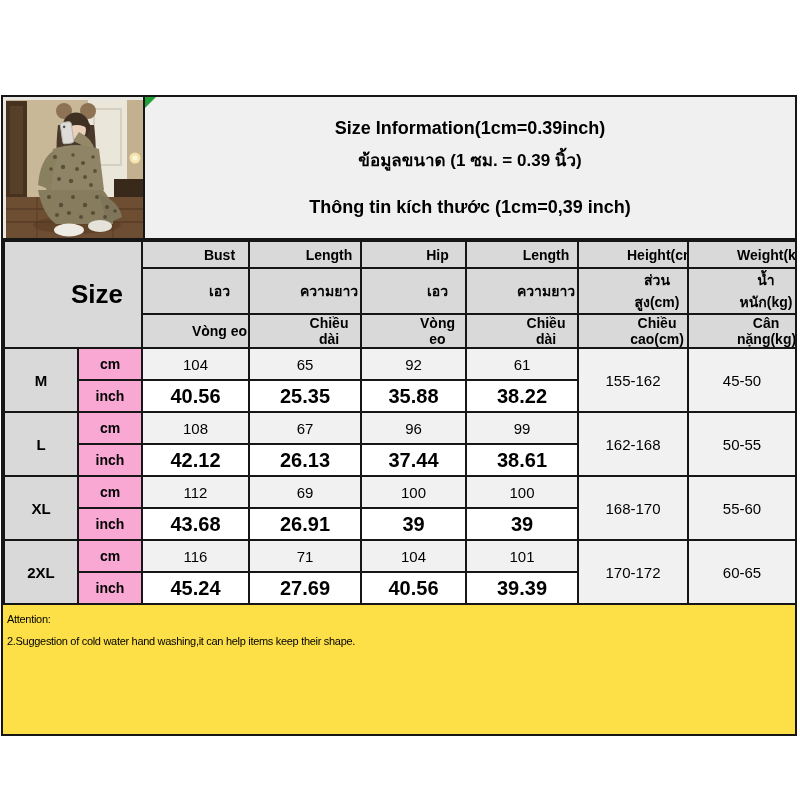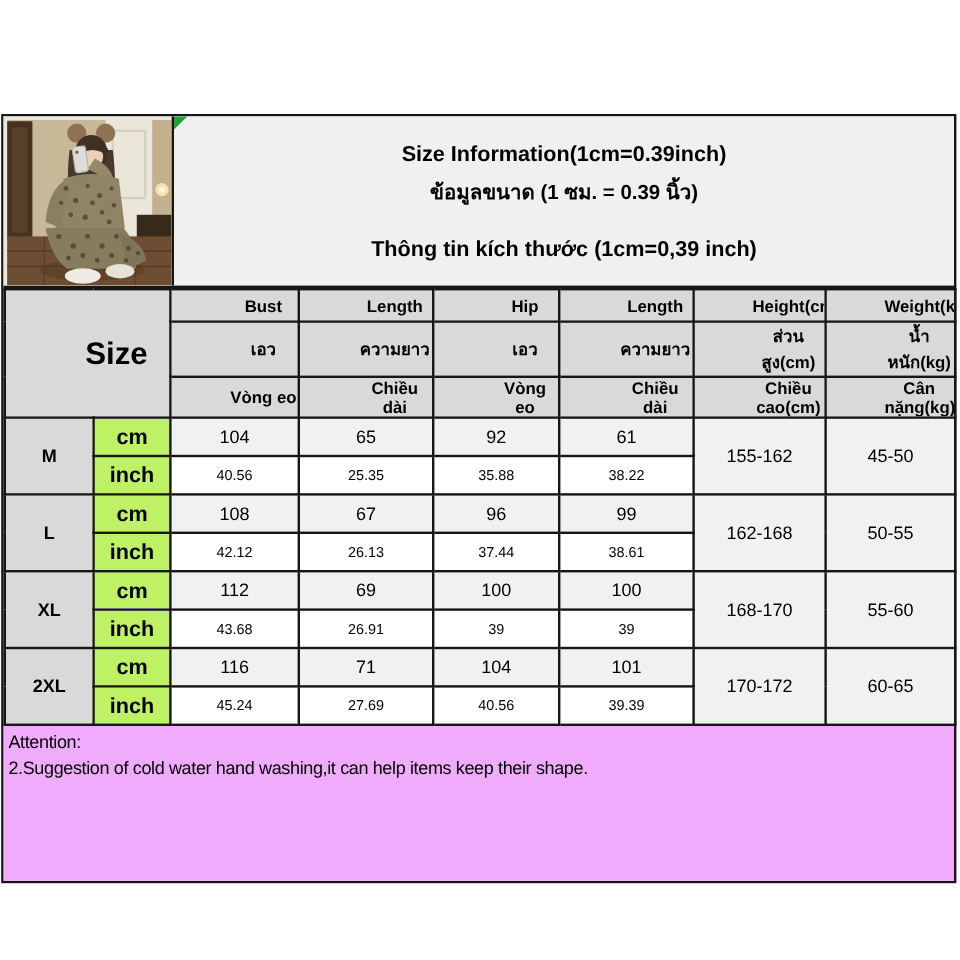--- a/index.html
+++ b/index.html
@@ -22,27 +22,27 @@
   .t-en{font-size:18px;}
   .t-th{font-size:17px;}
   .t-vi{font-size:18px;margin-top:17px;}
   
   table{border-collapse:collapse;width:100%;table-layout:fixed;}
   th,td{border:2px solid #161616;text-align:center;vertical-align:middle;padding:0;overflow:hidden;}
   thead th{background:#d9d9d9;font-size:14px;font-weight:bold;height:25px;padding-left:48px;}
   th.corner{font-size:26px;font-weight:bold;background:#d9d9d9;}
   tbody tr{height:32px;}
   th.szc{background:#d9d9d9;font-size:15px;font-weight:bold;}
-  th.unit{background:#bef264;font-size:18px;font-weight:bold;}
+  th.unit{background:#f9a8d4;font-size:14px;font-weight:bold;}
   td.cmv{background:#f1f1f1;font-size:15px;font-weight:normal;}
-  td.inv{background:#ffffff;font-size:12px;font-weight:normal;}
+  td.inv{background:#ffffff;font-size:20px;font-weight:bold;}
   td.range{background:#f1f1f1;font-size:15px;font-weight:normal;}
   
-  .attention{background:#f0abfc;height:126px;padding:3px 19px 0 4px;
-    font-size:15px;line-height:22px;letter-spacing:-0.3px;}
+  .attention{background:#fde047;height:126px;padding:3px 19px 0 4px;
+    font-size:11px;line-height:22px;letter-spacing:-0.3px;}
 </style>
 </head>
 <body>
 
 <div class="sheet">
 
   <div class="top-band">
     <div class="photo">
 
       <svg viewBox="0 0 140 141" aria-hidden="true">

